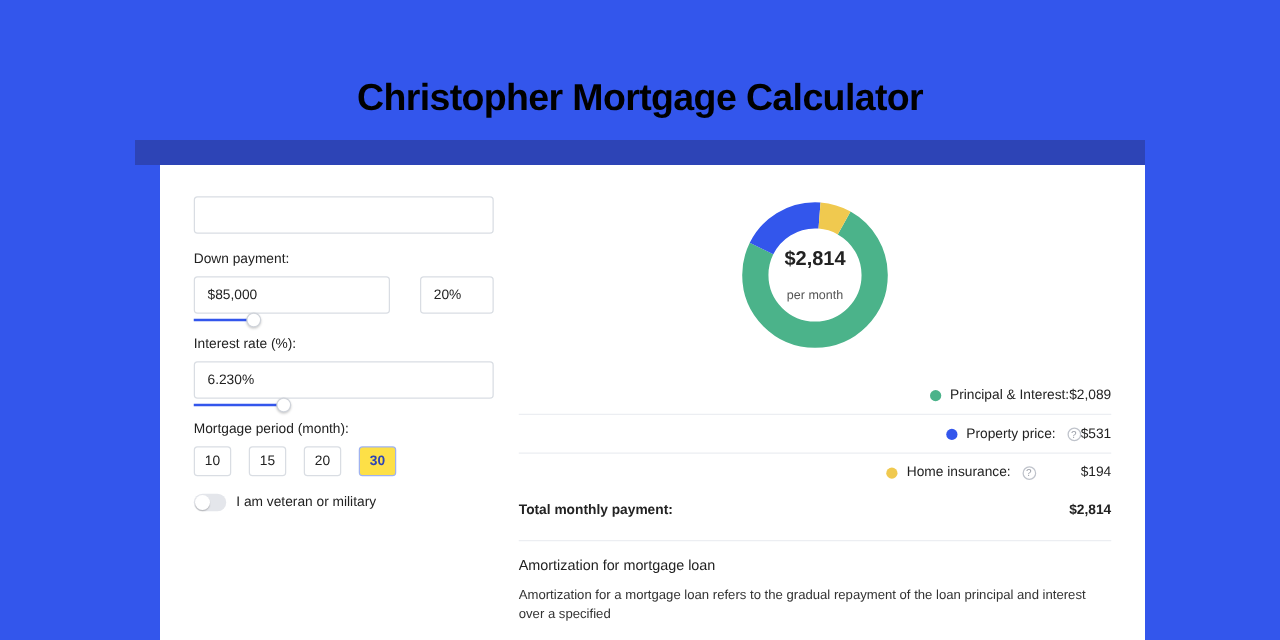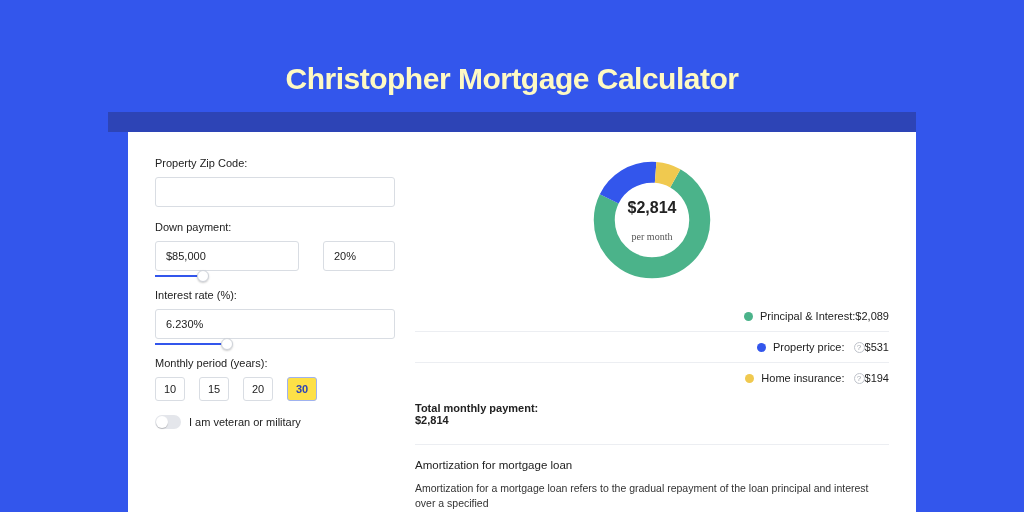--- a/index.html
+++ b/index.html
@@ -1,19 +1,19 @@
 <!DOCTYPE html>
 <html><head>
 <meta charset="utf-8">
 <style>
   * { box-sizing: border-box; margin: 0; padding: 0; }
   html, body { width: 1024px; height: 512px; overflow: hidden; font-family: Arial, Helvetica, sans-serif; }
   body { background: #3356ec; }
   .page-title {
-    color: #fef9c3;
+    color: #000000;
     text-align: center;
     font-size: 30px;
     font-weight: 700;
     padding-top: 62px;
     letter-spacing: -0.5px;
   }
   .dark-band {
     background: #2d44b6;
     height: 20px;
     margin: 16px 108px 0 108px;
@@ -58,21 +58,21 @@
     top: -1px;
     width: 12px; height: 12px;
     background: #fff;
     border: 1px solid #cfd3da;
     border-radius: 50%;
     box-shadow: 0 1px 2px rgba(0,0,0,0.2);
     transform: translateX(-50%);
   }
   .down-row { display: flex; gap: 24px; }
   .down-row .big { flex: 1; }
-  .down-row .small { width: 72px; }
+  .down-row .small { width: 59px; }
   .period-row { display: flex; gap: 14px; }
   .period-btn {
     width: 30px; height: 24px;
     border: 1px solid #d9dde3;
     border-radius: 3px;
     background: #fff;
     font-size: 11px;
     color: #222;
     display: flex; align-items: center; justify-content: center;
     cursor: pointer;
@@ -101,64 +101,62 @@
   .section-title { font-weight: 700; font-size: 11.5px; margin-bottom: 14px; }
   .donut-wrap { display: flex; justify-content: center; margin-bottom: 18px; }
   .donut { position: relative; width: 126px; height: 126px; }
   .donut svg { width: 126px; height: 126px; }
   .donut-center {
     position: absolute; inset: 0;
     display: flex; flex-direction: column;
     align-items: center; justify-content: center;
   }
   .donut-amount { font-size: 16px; font-weight: 700; }
-  .donut-sub { font-size: 10px; color: #555; margin-top: 14px; font-family: Liberation Serif, serif; }
+  .donut-sub { font-size: 10px; color: #555; margin-top: 14px; }
   .legend-row {
     display: flex; align-items: center; justify-content: flex-end;
     padding: 9px 0;
     border-bottom: 1px solid #eceef2;
   }
-  .legend-row:last-of-type { border-bottom: none; }
+  .legend-row:last-of-type { border-bottom: none; gap: 36px; }
   .legend-left { display: flex; align-items: center; gap: 7px; }
   .dot { width: 9px; height: 9px; border-radius: 50%; }
   .info {
     width: 11px; height: 11px;
     border: 1px solid #bfc3cb;
     border-radius: 50%;
     font-size: 8px; color: #9da1aa;
     display: inline-flex; align-items: center; justify-content: center;
     margin-left: 2px;
   }
   .legend-val { font-size: 11px; }
   .total-row {
     display: flex; justify-content: space-between;
     font-weight: 700;
     padding-top: 9px;
-    flex-direction: column;
   }
   .amort {
     margin-top: 18px;
     border-top: 1px solid #eceef2;
     padding-top: 14px;
   }
   .amort-title { font-weight: 400; font-size: 11.5px; margin-bottom: 10px; }
   .amort-text { font-size: 10.5px; color: #333; line-height: 1.4; }
   .field-gap { height: 10px; }
 </style>
 </head>
 <body>
 
 <h1 class="page-title">Christopher Mortgage Calculator</h1>
 <div class="dark-band"></div>
 
 <div class="card">
   <div class="left">
 
     <div class="field">
-      <div class="label">Property Zip Code:</div>
       <input class="input" value="" style="">
     </div>
     <div class="field-gap"></div>
 
 
     <div class="field with-slider">
       <div class="label">Down payment:</div>
       <div class="down-row">
         <input class="input big" value="$85,000" style="">
         <input class="input small" value="20%" style="">
@@ -172,21 +170,21 @@
     <div class="field with-slider">
       <div class="label">Interest rate (%):</div>
       <input class="input" value="6.230%" style="">
       <div class="slider-track">
         <div class="slider-line" style="width: 30%;"></div>
         <div class="slider-thumb" style="left: 30%;"></div>
       </div>
     </div>
 
     <div class="field">
-      <div class="label">Monthly period (years):</div>
+      <div class="label">Mortgage period (month):</div>
       <div class="period-row" id="period-row">
           <div class="period-btn">10</div>
           <div class="period-btn">15</div>
           <div class="period-btn">20</div>
           <div class="period-btn active">30</div>
         </div>
     </div>
 
     <div class="toggle-row">
       <div class="toggle">

